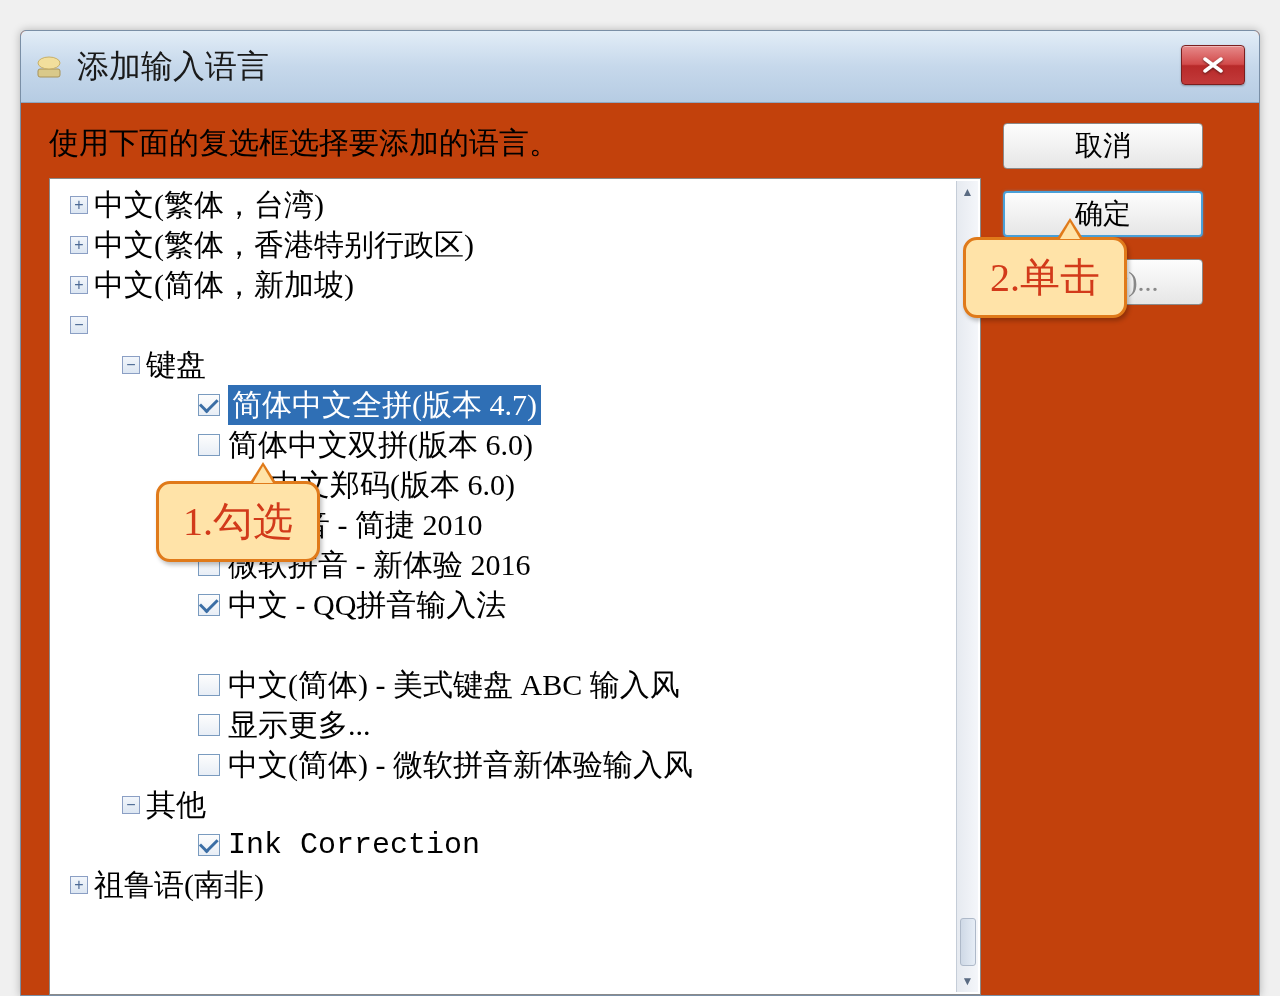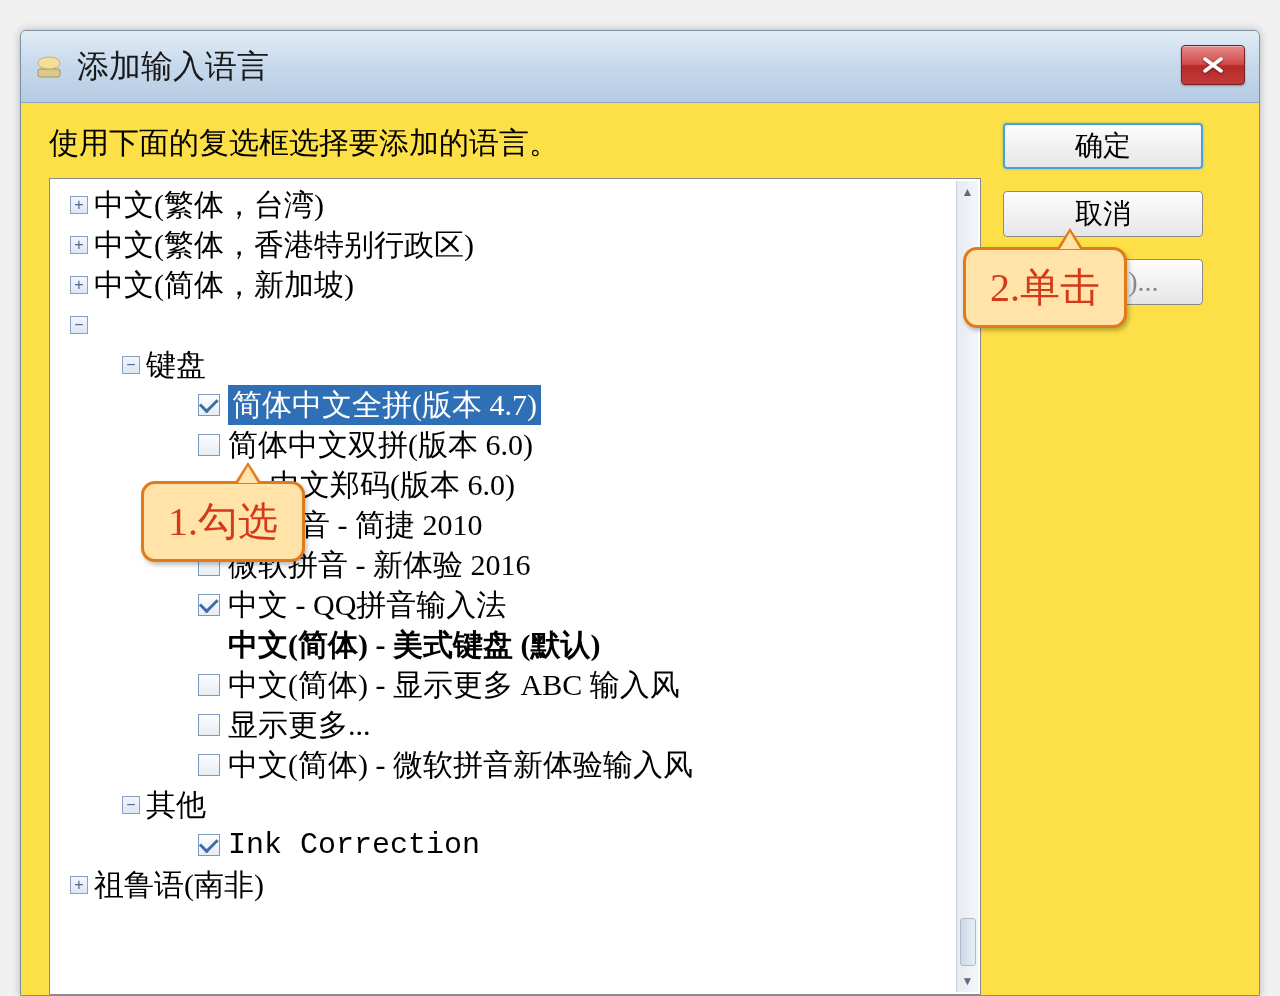--- a/index.html
+++ b/index.html
@@ -14,21 +14,21 @@
   }
   .outer-bg {
     width: 100%;
     height: 100%;
     padding: 30px 20px 0 20px;
     background: #f0f0f0;
   }
   .window {
     width: 100%;
     height: 100%;
-    background: #fde047;
+    background: #c2410c;
     border: 1px solid #7a8fa6;
     border-radius: 6px 6px 0 0;
     box-shadow: 0 0 8px rgba(0,0,0,0.25);
     position: relative;
     overflow: hidden;
   }
   .titlebar {
     height: 72px;
     background: linear-gradient(to bottom, #e2edf7 0%, #c6d8eb 50%, #b6cce3 100%);
     border-bottom: 1px solid #8ea7c2;
@@ -173,34 +173,34 @@
     padding: 10px 24px;
     font-size: 40px;
     font-family: "SimSun", serif;
     color: #d23a1a;
     box-shadow: 2px 3px 4px rgba(0,0,0,0.25);
   }
   .callout .tail {
     position:absolute;
     width:0;height:0;
   }
-  .callout-1 { left: 120px; top: 450px; }
+  .callout-1 { left: 135px; top: 450px; }
   .callout-1 .tail {
     top:-22px; left: 90px;
     border-left: 14px solid transparent;
     border-right: 14px solid transparent;
     border-bottom: 22px solid #e07a1a;
   }
   .callout-1 .tail::after{
     content:"";position:absolute;left:-10px;top:4px;
     border-left: 10px solid transparent;
     border-right: 10px solid transparent;
     border-bottom: 17px solid #ffe3a8;
   }
-  .callout-2 { left: 942px; top: 216px; }
+  .callout-2 { left: 942px; top: 206px; }
   .callout-2 .tail {
     top:-22px; left: 90px;
     border-left: 14px solid transparent;
     border-right: 14px solid transparent;
     border-bottom: 22px solid #e07a1a;
   }
   .callout-2 .tail::after{
     content:"";position:absolute;left:-10px;top:4px;
     border-left: 10px solid transparent;
     border-right: 10px solid transparent;
@@ -286,26 +286,25 @@
               <span class="cbox"></span>
               <span class="label">微软拼音 - 新体验 2016</span>
             </div>
             <div class="node-row">
               <span class="indent" style="width:148px"></span>
               <span class="cbox checked"></span>
               <span class="label">中文 - QQ拼音输入法</span>
             </div>
             <div class="node-row">
               <span class="indent" style="width:178px"></span>
-              <span class="label bold">中文(简体) - 美式键盘 (默认)</span>
-            </div>
-            <div class="node-row">
-              <span class="indent" style="width:148px"></span>
-              <span class="cbox"></span>
-              <span class="label">中文(简体) - 显示更多 ABC 输入风</span>
+            </div>
+            <div class="node-row">
+              <span class="indent" style="width:148px"></span>
+              <span class="cbox"></span>
+              <span class="label">中文(简体) - 美式键盘 ABC 输入风</span>
             </div>
             <div class="node-row">
               <span class="indent" style="width:148px"></span>
               <span class="cbox"></span>
               <span class="label">显示更多...</span>
             </div>
             <div class="node-row">
               <span class="indent" style="width:148px"></span>
               <span class="cbox"></span>
               <span class="label">中文(简体) - 微软拼音新体验输入风</span>
@@ -334,22 +333,22 @@
             <div class="sb-arrow">▲</div>
             <div style="flex:1;display:flex;align-items:flex-end;padding-bottom:4px;">
               <div class="sb-thumb"></div>
             </div>
             <div class="sb-arrow">▼</div>
           </div>
         </div>
       </div>
 
       <div class="side-col">
+        <div class="btn">取消</div>
         <div class="btn primary">确定</div>
-        <div class="btn">取消</div>
         <div class="btn disabled">预览(P)...</div>
       </div>
     </div>
 
     <div class="callout callout-1">
       <div class="tail"></div>
       <span>1.勾选</span>
     </div>
     <div class="callout callout-2">
       <div class="tail"></div>

